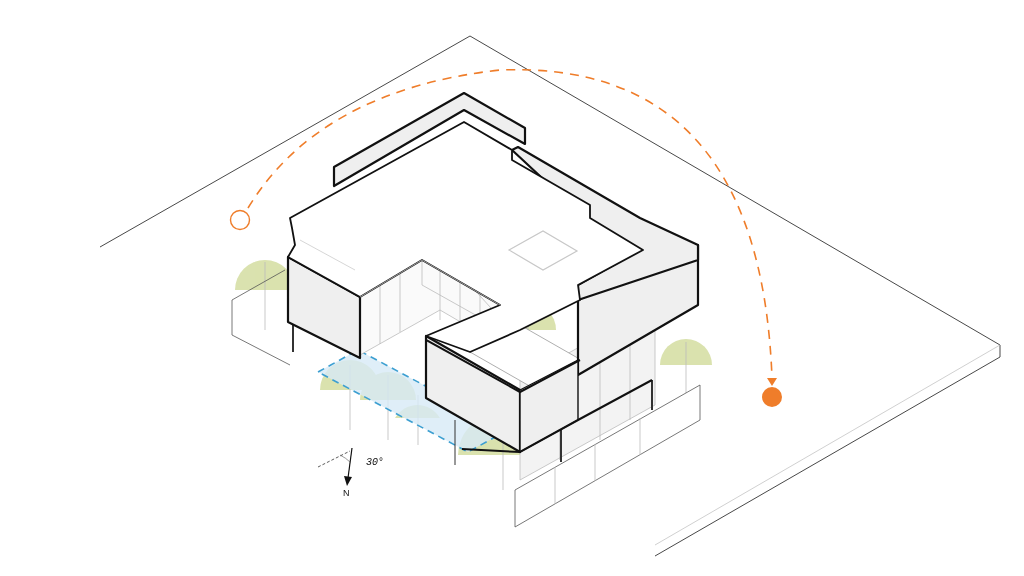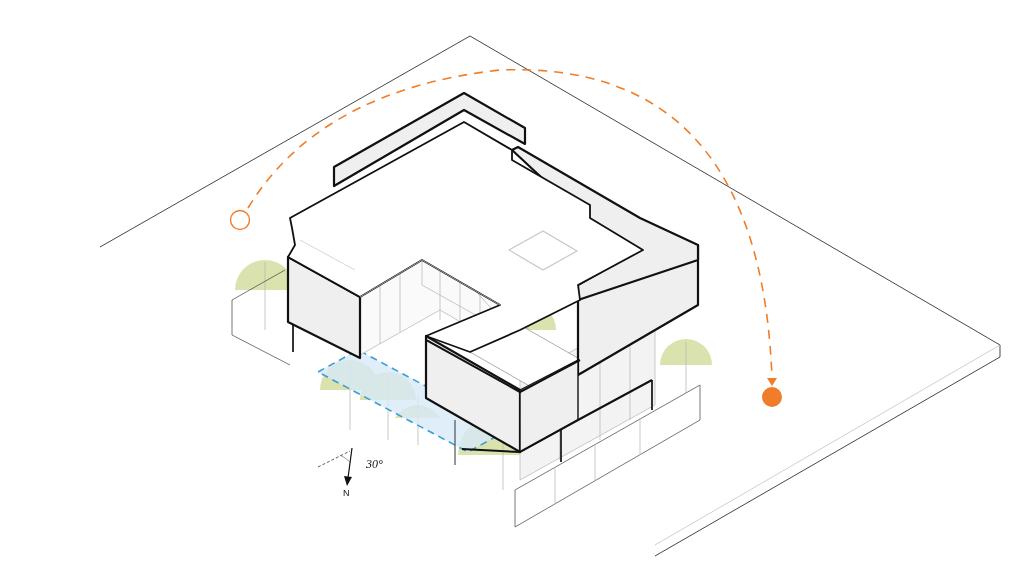--- a/index.html
+++ b/index.html
@@ -1,20 +1,20 @@
 <!DOCTYPE html>
 <html><head>
 <meta charset="utf-8">
 <style>
   html, body { margin: 0; padding: 0; background: #ffffff; }
   body { width: 1024px; height: 576px; overflow: hidden; font-family: "Liberation Sans", sans-serif; }
   #stage { position: relative; width: 1024px; height: 576px; }
   svg { position: absolute; left: 0; top: 0; }
   .north-label { position: absolute; font-size: 9px; color: #111; font-family: "Liberation Sans", sans-serif; }
-  .angle-label { position: absolute; font-size: 12px; color: #111; font-style: italic; font-family: Liberation Serif, serif; padding-left: 32px; }
+  .angle-label { position: absolute; font-size: 10px; color: #111; font-style: italic; font-family: Liberation Mono, monospace; padding-left: 32px; }
 </style>
 </head>
 <body>
 
 <div id="stage">
 <svg width="1024" height="576" viewBox="0 0 1024 576">
 
   <g fill="none" stroke="#333" stroke-width="0.9">
     <polyline points="100,247 470,36 1000,345 1000,357 655,556"></polyline>
     <line x1="655" y1="545" x2="1000" y2="345" stroke="#bbb" stroke-width="0.7"></line>

